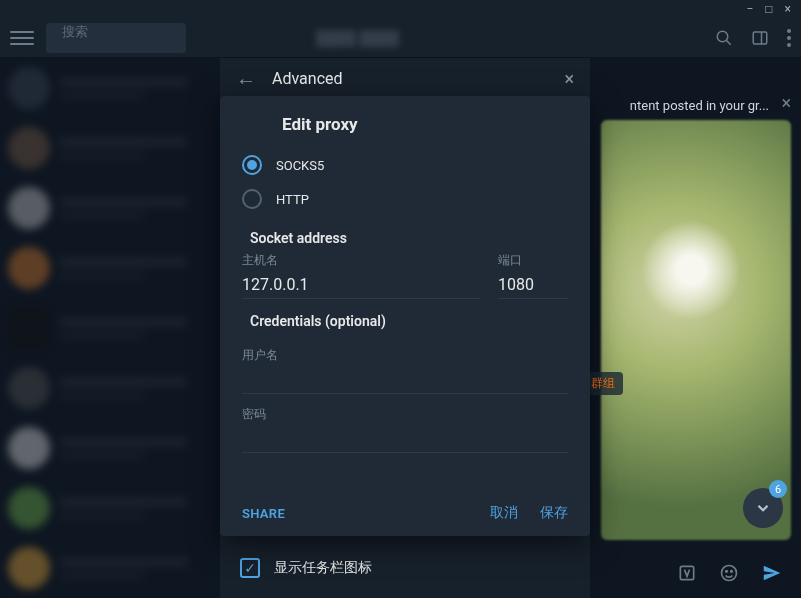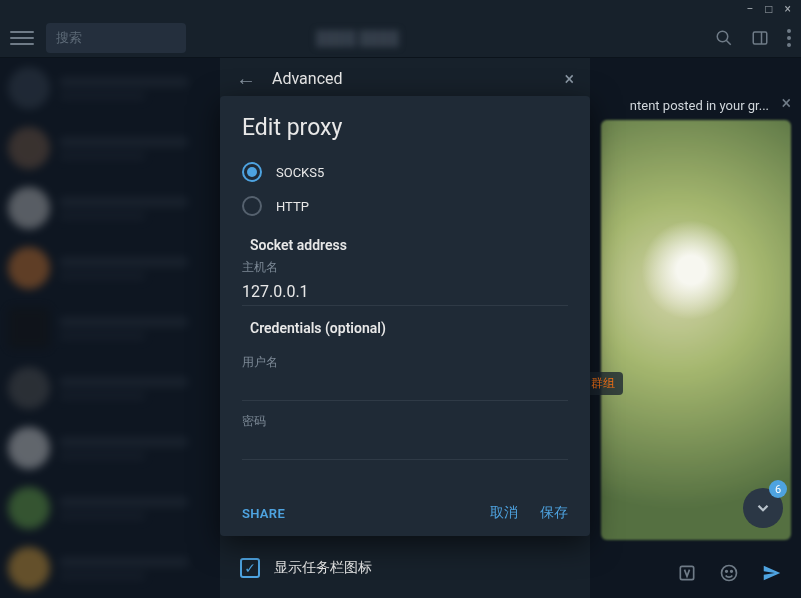--- a/index.html
+++ b/index.html
@@ -2,21 +2,21 @@
 <html><head>
 <meta charset="utf-8">
 <style>
   * { box-sizing: border-box; margin: 0; padding: 0; font-family: -apple-system, "Segoe UI", Roboto, "Helvetica Neue", Arial, sans-serif; }
   body { width: 801px; height: 598px; background: #0e1621; color: #e8e8e8; overflow: hidden; position: relative; }
   .titlebar { height: 18px; background: #17212b; display: flex; justify-content: flex-end; align-items: center; gap: 12px; padding-right: 10px; }
   .titlebar span { color: #a3aab0; font-size: 12px; }
   .topbar { height: 40px; background: #17212b; display: flex; align-items: center; padding: 0 10px; border-bottom: 1px solid #0b131b; }
   .hamburger { width: 24px; height: 24px; display: flex; flex-direction: column; justify-content: center; gap: 4px; cursor: pointer; margin-right: 12px; }
   .hamburger div { height: 2px; background: #6f7b87; border-radius: 1px; }
-  .search { background: #242f3d; border-radius: 4px; height: 30px; width: 140px; display: flex; align-items: center; padding: 0 10px; }
+  .search { background: #242f3d; border-radius: 4px; height: 30px; width: 140px; display: flex; padding: 0 16px; }
   .search span { color: #5e6b78; font-size: 13px; }
   .topbar .obscured { margin-left: 130px; color: #333d49; filter: blur(3px); font-weight: 600; font-size: 14px; }
   .topbar .right-icons { margin-left: auto; display: flex; gap: 18px; align-items: center; color: #6f7b87; }
   .chatlist { position: absolute; left: 0; top: 58px; width: 210px; bottom: 0; overflow: hidden; }
   .chat-item { height: 60px; display: flex; align-items: center; padding: 0 8px; gap: 10px; filter: blur(4px); opacity: .4; }
   .avatar { width: 42px; height: 42px; border-radius: 50%; background: #3a4553; flex-shrink: 0; }
   .chat-lines { flex: 1; }
   .chat-lines .l1 { height: 10px; width: 90%; background: #2b3440; border-radius: 2px; margin-bottom: 5px; }
   .chat-lines .l2 { height: 8px; width: 60%; background: #202834; border-radius: 2px; }
   .bg-notice { position: absolute; right: 32px; top: 98px; color: #d0d6db; font-size: 13px; }
@@ -28,21 +28,21 @@
   .back-arrow { color: #8a97a4; font-size: 20px; margin-right: 16px; cursor: pointer; }
   .adv-title { color: #e8e8e8; font-size: 16px; }
   .adv-close { margin-left: auto; color: #8a97a4; font-size: 18px; cursor: pointer; }
   .adv-check { display: flex; align-items: center; gap: 14px; margin: 460px 20px 0 20px; }
   .chk { width: 20px; height: 20px; border: 2px solid #4ea3e0; border-radius: 3px; display: flex; align-items: center; justify-content: center; color: #4ea3e0; font-size: 14px; }
   .modal {
     position: absolute; left: 220px; top: 96px; width: 370px; height: 440px;
     background: #1f2a36; border-radius: 4px; box-shadow: 0 8px 30px rgba(0,0,0,.6);
     padding: 18px 22px 14px 22px; display: flex; flex-direction: column;
   }
-  .modal h2 { font-size: 23px; font-weight: 400; margin-bottom: 14px; }
+  .modal h2 { font-size: 17px; font-weight: 700; margin-bottom: 14px; margin-left: 40px; }
   .radio-row { display: flex; align-items: center; gap: 14px; height: 34px; cursor: pointer; }
   .radio-outer { width: 20px; height: 20px; border: 2px solid #55616e; border-radius: 50%; display: flex; align-items: center; justify-content: center; }
   .radio-row.selected .radio-outer { border-color: #4ea3e0; }
   .radio-inner { width: 10px; height: 10px; border-radius: 50%; background: #4ea3e0; display: none; }
   .radio-row.selected .radio-inner { display: block; }
   .radio-label { font-size: 13px; color: #e8e8e8; }
   .section-title { font-size: 14px; font-weight: 600; margin-top: 14px; margin-bottom: 6px; color: #e8e8e8; margin-left: 8px; }
   .fields { display: flex; gap: 18px; }
   .field { display: flex; flex-direction: column; }
   .field.grow { flex: 1; }
@@ -203,20 +203,24 @@
     <div class="radio-outer"></div>
     <span class="radio-label">HTTP</span>
   </div>
 
   <div class="section-title">Socket address</div>
   <div class="fields">
     <div class="field grow">
       <span class="field-label">主机名</span>
       <input class="field-input" value="127.0.0.1" style="">
     </div>
+    <div class="field port">
+      <span class="field-label">端口</span>
+      <input class="field-input" value="1080" style="">
+    </div>
   </div>
 
   <div class="section-title">Credentials (optional)</div>
   <div class="field field-block">
     <span class="field-label">用户名</span>
     <input class="field-input" style="">
   </div>
   <div class="field field-block">
     <span class="field-label">密码</span>
     <input class="field-input" type="password" style="">

